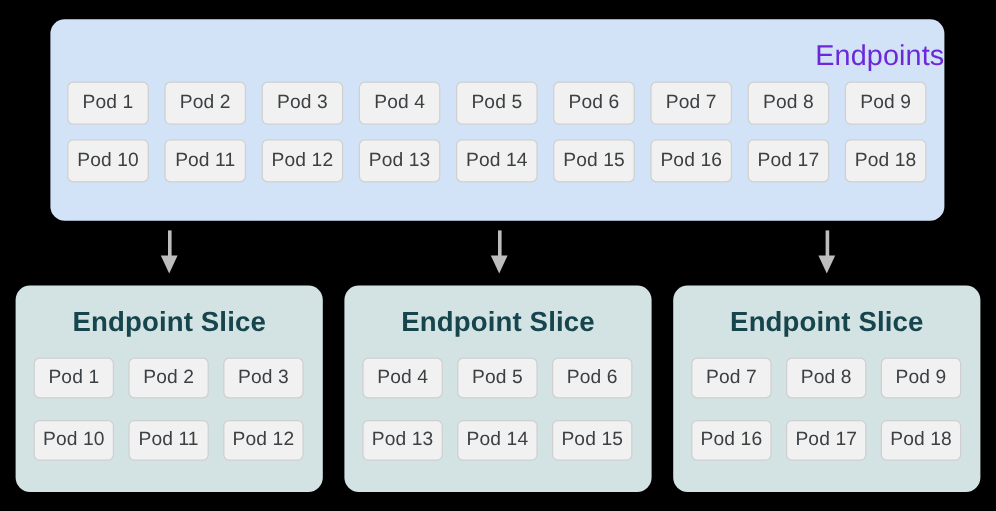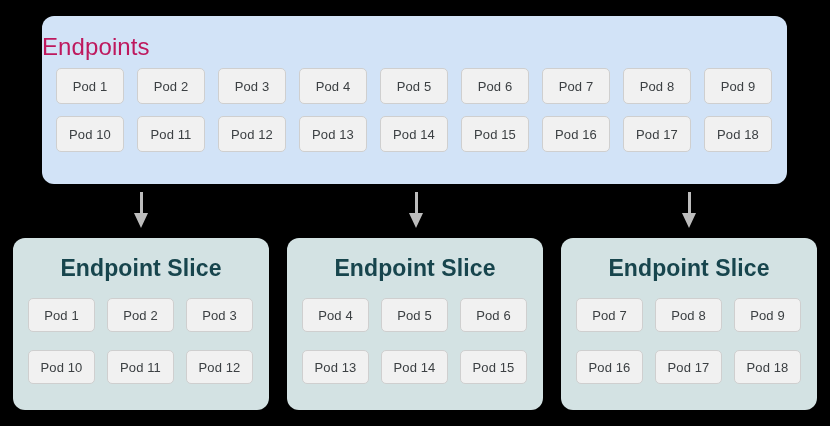--- a/index.html
+++ b/index.html
@@ -33,24 +33,24 @@
     background: #d2e3f7;
     border-radius: 12px;
     box-sizing: border-box;
   }
 
   .endpoints-title {
     position: absolute;
     left: 0;
     top: 16px;
     width: 100%;
-    text-align: left;
+    text-align: right;
     font-size: 24px;
     line-height: 30px;
-    color: #be185d;
+    color: #6d28d9;
     letter-spacing: 0.1px;
     font-weight: 400;
   }
 
   .endpoints-grid {
     position: absolute;
     left: 14px;
     top: 52px;
     width: 717px;
     display: grid;
@@ -62,21 +62,21 @@
 
   
   .pod {
     background: #f1f1f1;
     border: 1px solid #cfcfcf;
     border-radius: 5px;
     box-sizing: border-box;
     display: flex;
     align-items: center;
     justify-content: center;
-    font-size: 13px;
+    font-size: 16px;
     color: #3c4043;
     letter-spacing: 0.1px;
     white-space: nowrap;
   }
 
   
   .arrow {
     position: absolute;
     top: 192px;
     width: 18px;

